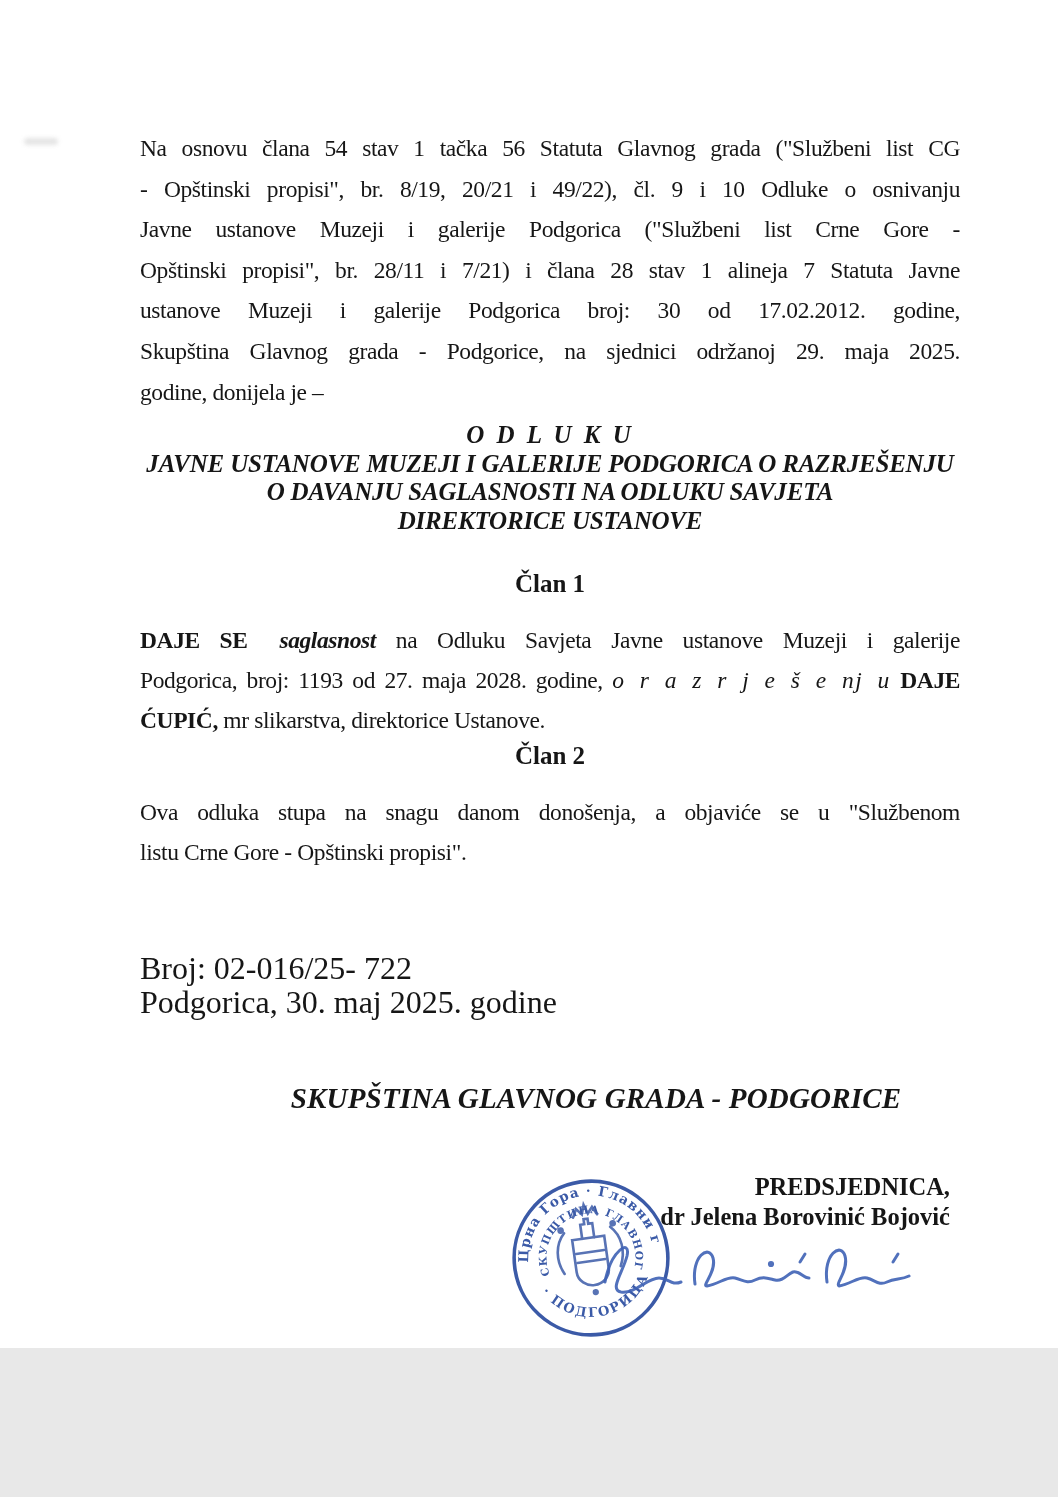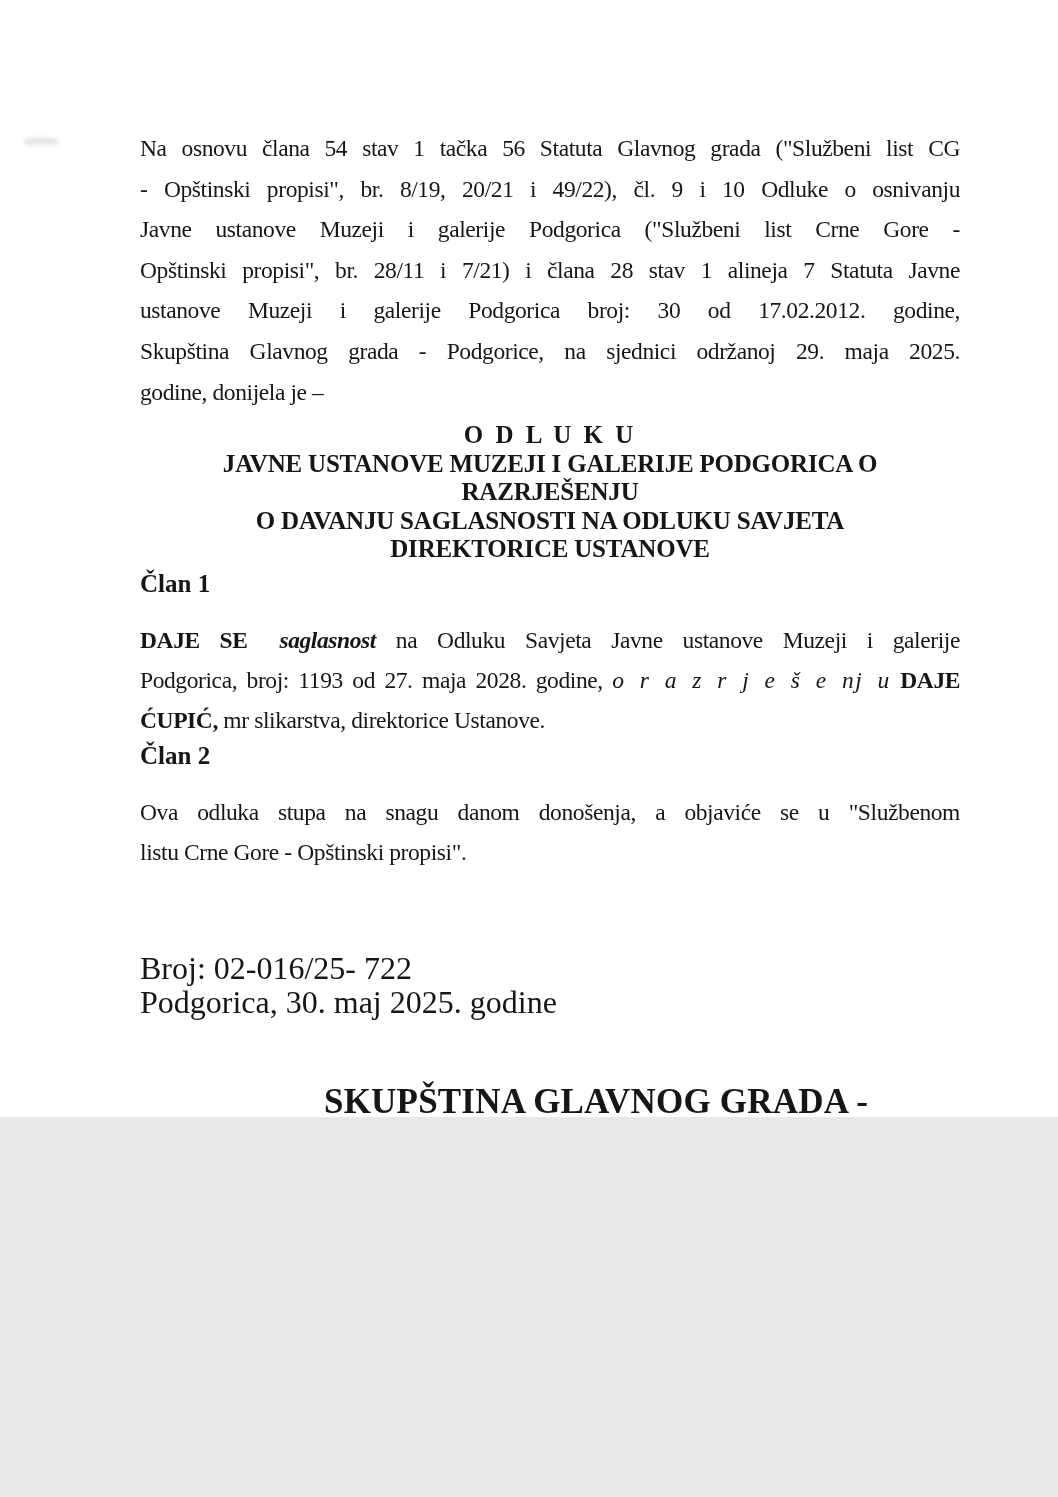--- a/index.html
+++ b/index.html
@@ -1,44 +1,44 @@
 <!DOCTYPE html>
 <html><head>
 <meta charset="utf-8">
 <style>
   html,body { margin:0; padding:0; background:#e8e8e8; }
   .page {
-    position:relative; width:1058px; height:1117px; margin:0 auto;
+    position:relative; width:1058px; height:1348px; margin:0 auto;
     background:#ffffff; overflow:hidden;
     font-family:"Liberation Serif", serif; color:#161616;
   }
   .smudge {
     position:absolute; left:24px; top:138px; width:34px; height:7px;
     background:#cfcfcf; opacity:.55; border-radius:4px; filter:blur(2px);
   }
   .block { position:absolute; left:140px; width:820px; }
   .intro { top:128px; font-size:23.5px; line-height:40.6px; letter-spacing:-0.4px; }
   .just { text-align:justify; text-align-last:justify; }
   .title-block {
     top:421px; text-align:center; font-weight:bold;
-    font-size:25px; line-height:28.5px; letter-spacing:-0.2px;
+    font-size:25px; line-height:28.5px; letter-spacing:-0.2px;font-style:italic;
   }
   .title-block .tline1 { letter-spacing:3px; }
-  .article-heading { text-align:left; font-weight:bold; font-size:25px; }
+  .article-heading { text-align:center; font-weight:bold; font-size:25px; }
   .a1h { top:570px; } .a2h { top:742px; }
   .para { font-size:23.5px; letter-spacing:-0.4px; }
   .a1b { top:620px; line-height:40px; }
   .a2b { top:792px; line-height:40px; }
   .b  { font-weight:bold; }
   .bi { font-weight:bold; font-style:italic;margin-left:12px; }
   .bis{ font-weight:normal; font-style:italic; letter-spacing:1.5px; word-spacing:3px; }
   .ref { top:952px; font-size:32px; line-height:33.5px; }
   .issuer {
     top:1082px; text-align:center; box-sizing:border-box; padding-left:92px;
-    font-weight:bold; font-size:35px; letter-spacing:0.2px;
+    font-weight:bold; font-size:29px; letter-spacing:0.2px;font-style:italic;
   }
   .sig-block {
     position:absolute; left:560px; top:1172px; width:390px; z-index:3;
     text-align:right; font-weight:bold; font-size:24.5px; line-height:30px;
   }
   .stamp-svg {
     position:absolute; left:500px; top:1167px; width:182px; height:182px;
     z-index:1; opacity:0.92; transform:rotate(-8deg);
   }
   .sig-svg { position:absolute; left:595px; top:1222px; width:330px; height:95px; z-index:2; opacity:.9; }

